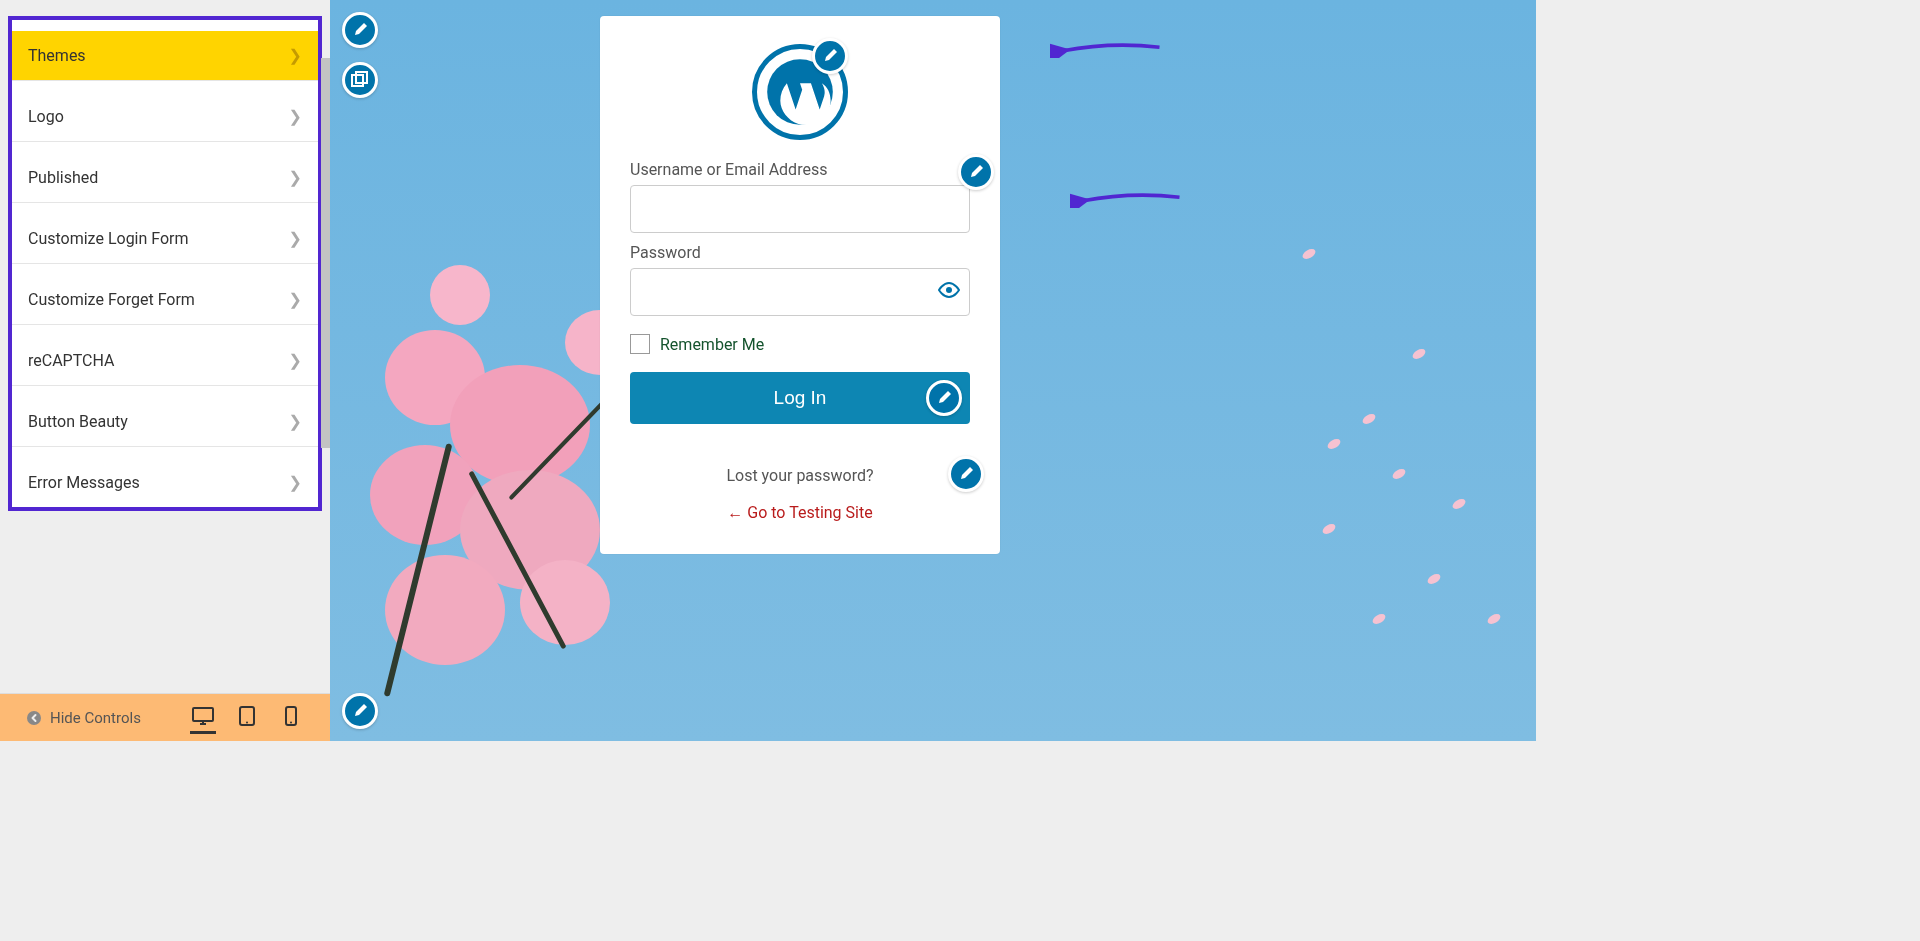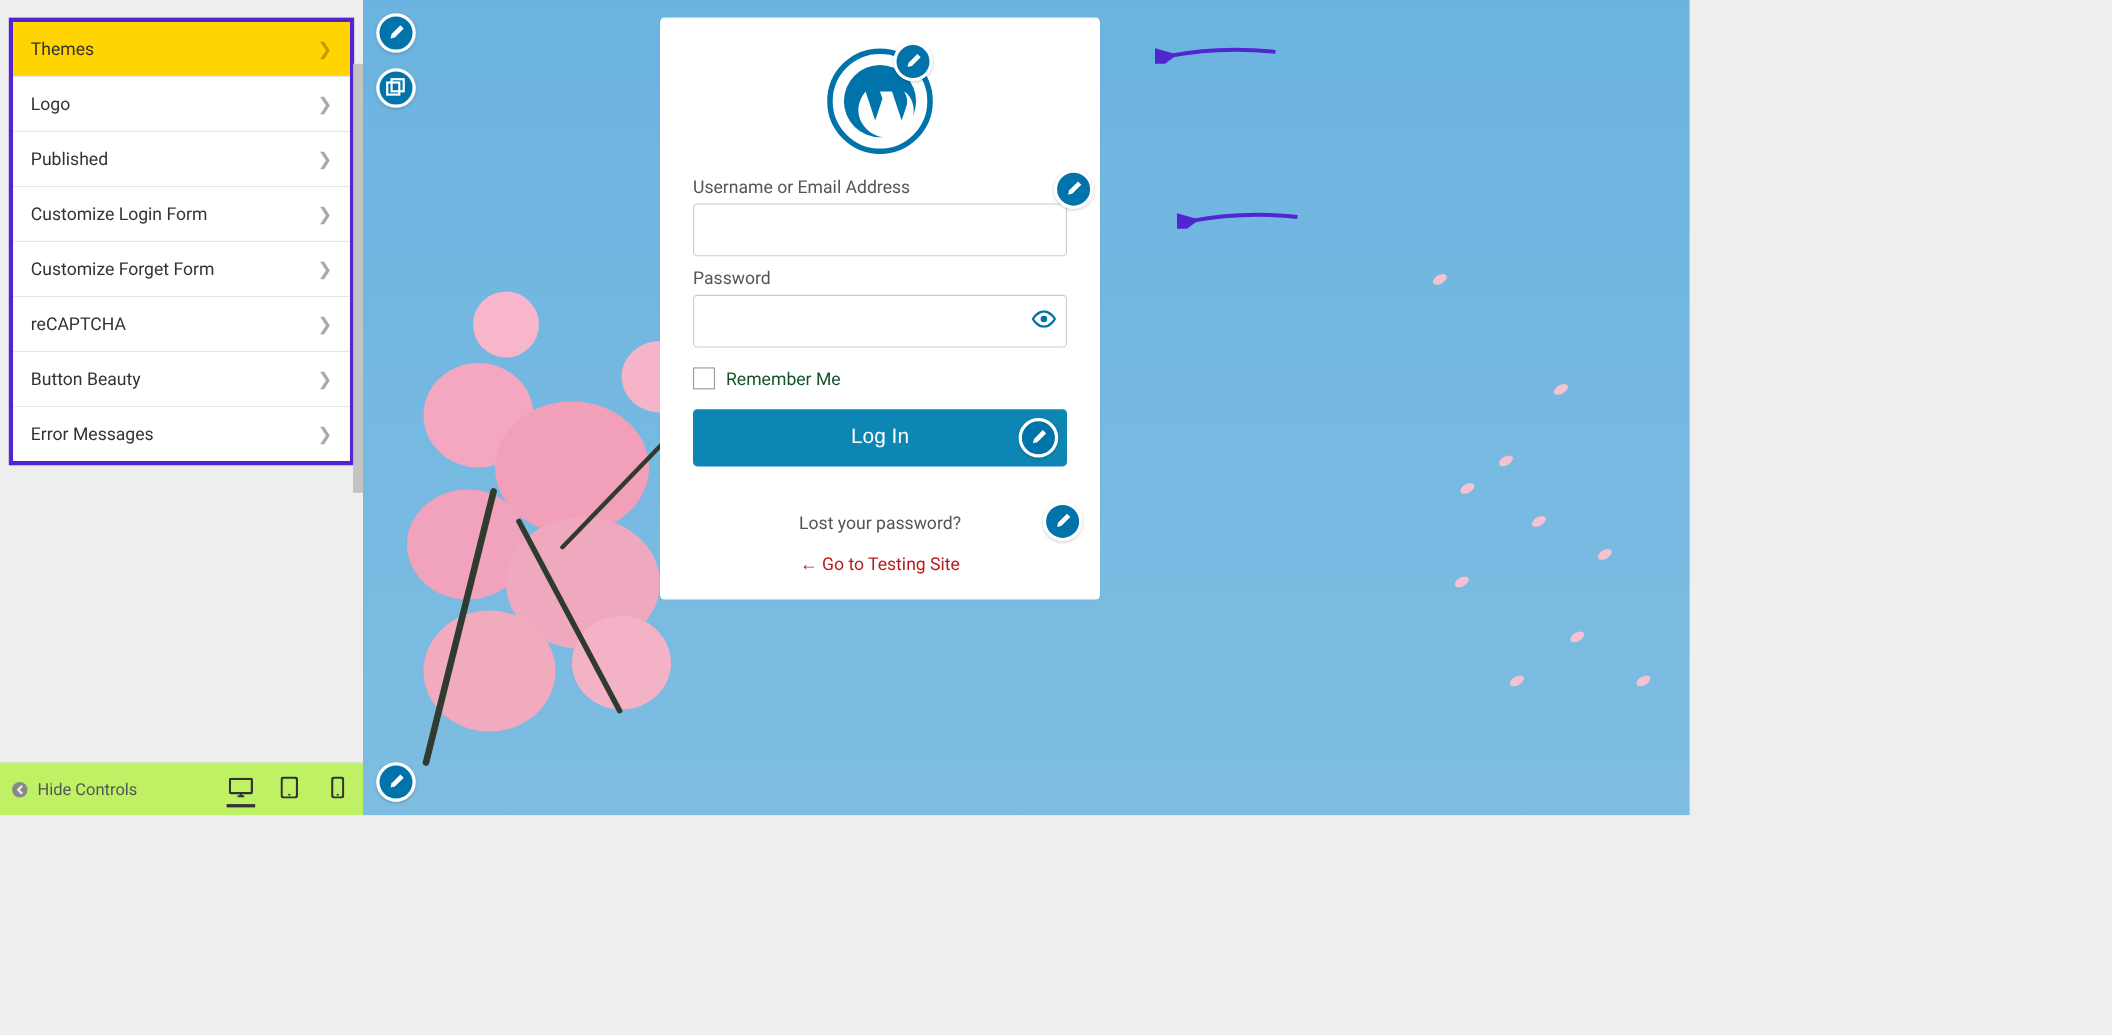--- a/index.html
+++ b/index.html
@@ -83,34 +83,35 @@
   .menu-item {
     display: flex;
     align-items: center;
     justify-content: space-between;
     padding: 15px 16px;
     border-bottom: 1px solid #e5e5e5;
     cursor: pointer;
     font-size: 16px;
     color: #333;
     background: #fff;
+    margin-top: 11px;
   }
   .menu-item:last-child { border-bottom: none; }
   .menu-item.active { background: #ffd400; }
   .menu-chevron { color: #aaa; }
   .menu-item.active .menu-chevron { color: #c59b00; }
 
   .sidebar-footer {
     margin-top: auto;
     height: 48px;
-    background: #bef264;
+    background: #fdba74;
     border-top: 1px solid #ddd;
     display: flex;
     align-items: center;
-    padding: 0 10px;
+    padding: 0 26px;
   }
   .hide-controls {
     display: flex; align-items: center; gap: 8px;
     color: #555; cursor: pointer; font-size: 15px;
   }
   .device-buttons {
     margin-left: auto;
     display: flex; gap: 18px;
   }
   .device-btn {
@@ -185,21 +186,21 @@
   }
   .tool-btn.bottom { position: absolute; left: 12px; bottom: 12px; }
 
   
   .login-card {
     position: absolute;
     left: 270px; top: 16px;
     width: 400px;
     background: #fff;
     border-radius: 4px;
-    padding: 28px 30px 22px;
+    padding: 28px 30px 32px;
     box-shadow: 0 0 0 1px rgba(0,0,0,.02);
   }
   .logo-wrap { position: relative; display: flex; justify-content: center; margin-bottom: 20px; }
   .wp-logo {
     width: 96px; height: 96px;
     border: 5px solid #0073aa; border-radius: 50%;
     display: flex; align-items: center; justify-content: center;
     color: #0073aa;
   }
   .edit-on-logo { position: absolute; top: -6px; right: 122px; }

